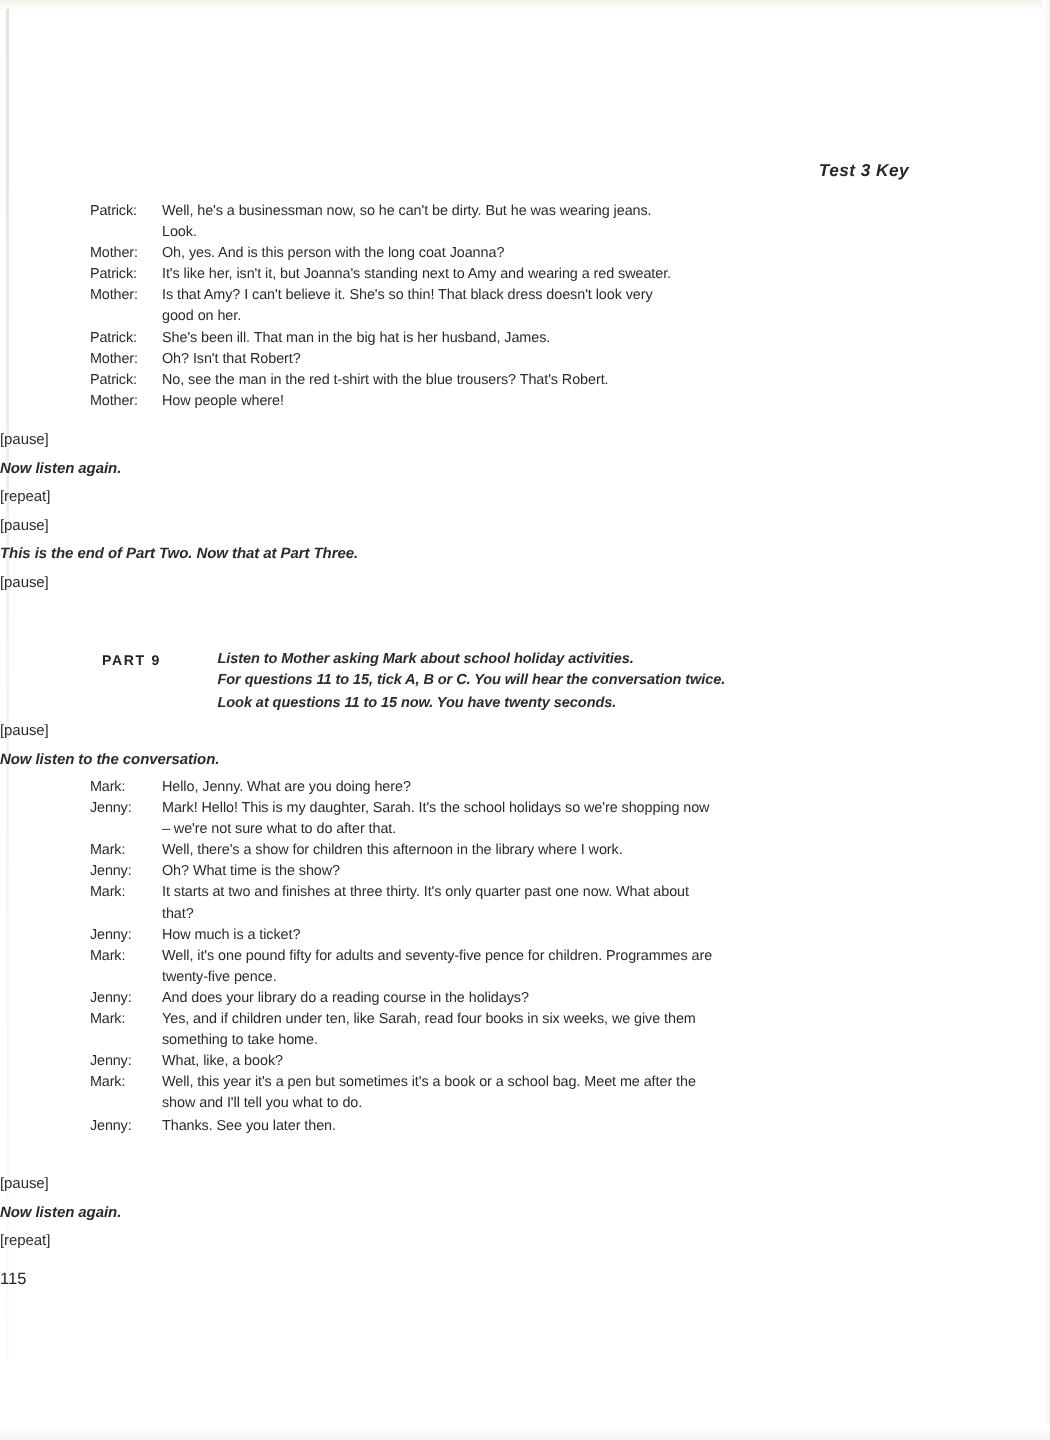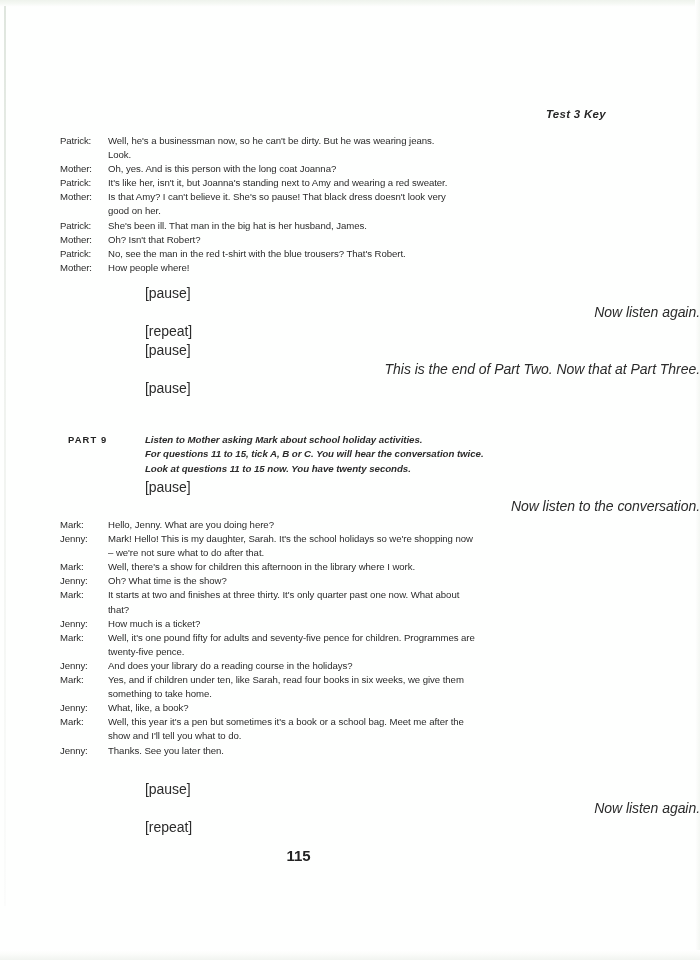--- a/index.html
+++ b/index.html
@@ -89,30 +89,28 @@
     width: 48px;
     letter-spacing: -0.1px;
   }
   .turn .speech {
     flex: 1 1 auto;
     max-width: 350px;
     letter-spacing: -0.05px;
   }
 
   .cue {
-    padding-left: 145px;
-    font-size: 14px;
+    font-size: 10px;
     line-height: 19px;
     color: #2b2b2b;
     letter-spacing: -0.05px;
   }
   .cue.direction {
     font-style: italic;
-    font-weight: normal;
-    text-align: right;
+    font-weight: bold;
   }
   .gap-md { height: 9px; }
 
   
   .part-block {
     position: absolute;
     top: 433px;
     left: 0;
     width: 700px;
     display: flex;
@@ -159,23 +157,23 @@
     top: 780px;
     left: 0;
     width: 700px;
   }
 
   .page-number {
     position: absolute;
     top: 847px;
     left: 0;
     width: 597px;
-    text-align: center;
-    font-size: 15px;
-    font-weight: bold;
+    text-align: left;
+    font-size: 11px;
+    font-weight: normal;
     color: #232323;
   }
 </style>
 </head>
 <body>
 
 <div id="scan-page">
   <div class="edge-top"></div>
   <div class="edge-left"></div>
   <div class="edge-right"></div>
@@ -194,21 +192,21 @@
       <div class="turn">
         <div class="speaker">Mother:</div>
         <div class="speech">Oh, yes. And is this person with the long coat Joanna?</div>
       </div>
       <div class="turn">
         <div class="speaker">Patrick:</div>
         <div class="speech">It's like her, isn't it, but Joanna's standing next to Amy and wearing a red sweater.</div>
       </div>
       <div class="turn">
         <div class="speaker">Mother:</div>
-        <div class="speech">Is that Amy? I can't believe it. She's so pause! That black dress doesn't look very good on her.</div>
+        <div class="speech">Is that Amy? I can't believe it. She's so thin! That black dress doesn't look very good on her.</div>
       </div>
       <div class="turn">
         <div class="speaker">Patrick:</div>
         <div class="speech">She's been ill. That man in the big hat is her husband, James.</div>
       </div>
       <div class="turn">
         <div class="speaker">Mother:</div>
         <div class="speech">Oh? Isn't that Robert?</div>
       </div>
       <div class="turn">

